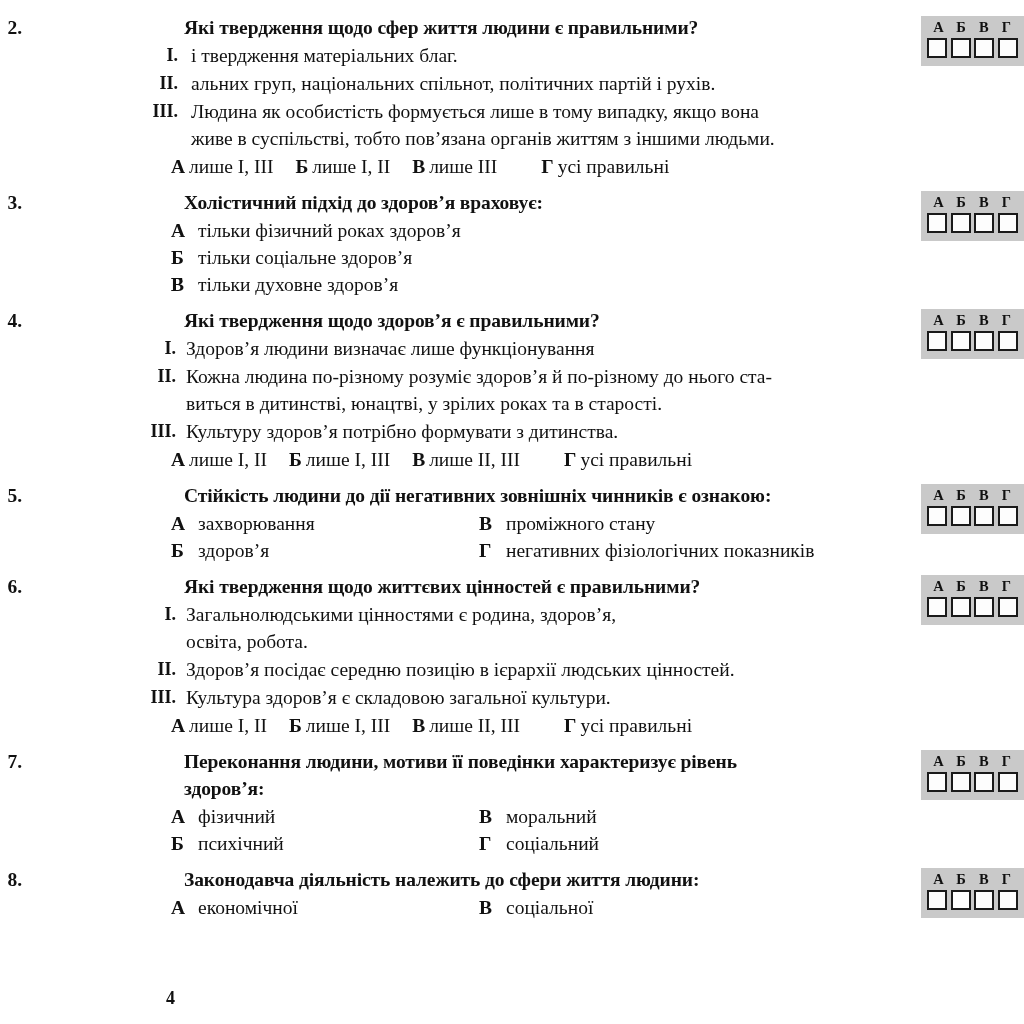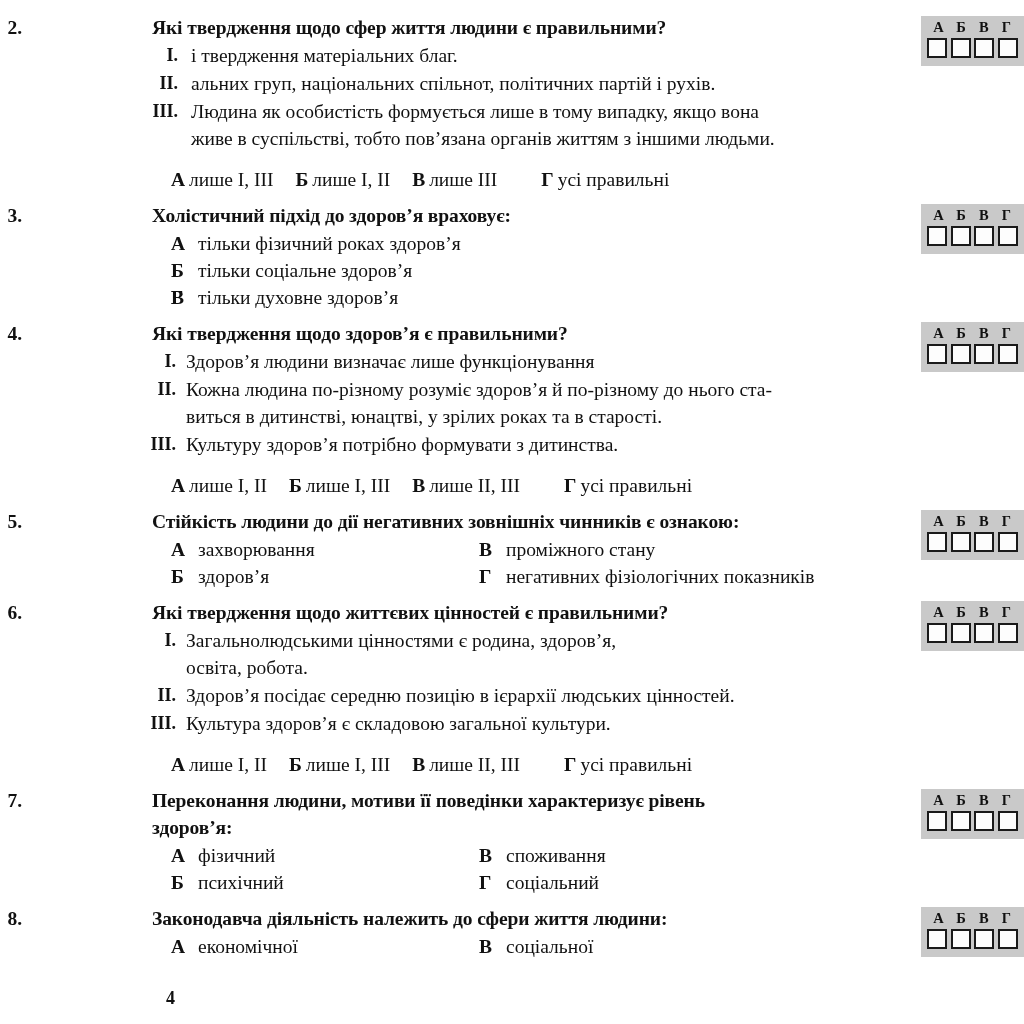--- a/index.html
+++ b/index.html
@@ -38,21 +38,21 @@
     width: 22px;
     text-align: right;
     font-weight: bold;
     font-size: 19.5px;
     line-height: 27px;
   }
   .q-stem {
     font-weight: bold;
     font-size: 19.5px;
     line-height: 27px;
-    margin-left: 24px;
+    margin-left: 56px;
     letter-spacing: -0.1px;
   }
   .q-stem.narrow { max-width: 600px; }
 
   
   .romans {
     margin-top: 1px;
   }
   .roman-item {
     position: relative;
@@ -74,21 +74,21 @@
     display: block;
   }
   
   .roman-item.tight { padding-left: 58px; }
   .roman-item.tight .rn { width: 48px; }
 
   
   .inline-answers {
     font-size: 19.5px;
     line-height: 27px;
-    margin-top: 14px;
+    margin-top: 1px;
     padding-left: 43px;
     white-space: nowrap;
   }
   .inline-answers .opt {
     display: inline-block;
   }
   .inline-answers .lbl {
     font-weight: bold;
     font-size: 19.5px;
   }
@@ -322,21 +322,21 @@
             <i></i>
             <i></i>
           </div>
         </div>
       </div>
       <div class="question">
         <div class="q-num">7.</div>
         <div class="q-stem narrow">Переконання людини, мотиви її поведінки характеризує рівень здоров’я:</div>
         <div class="grid-answers">
           <div class="ans-line"><span class="lbl">А</span><span>фізичний</span></div>
-          <div class="ans-line"><span class="lbl">В</span><span>споживання</span></div>
+          <div class="ans-line"><span class="lbl">В</span><span>моральний</span></div>
           <div class="ans-line"><span class="lbl">Б</span><span>психічний</span></div>
           <div class="ans-line"><span class="lbl">Г</span><span>соціальний</span></div>
         </div>
         <div class="answer-box">
           <div class="ab-letters">
             <span>А</span>
             <span>Б</span>
             <span>В</span>
             <span>Г</span>
           </div>

